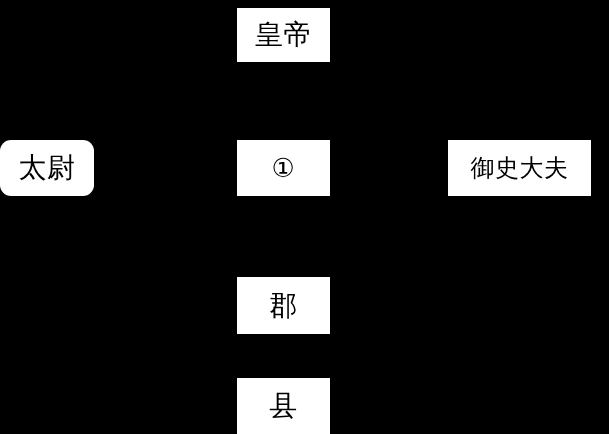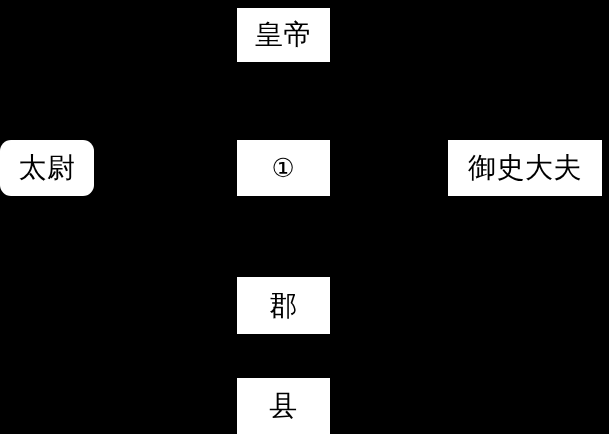--- a/index.html
+++ b/index.html
@@ -37,21 +37,21 @@
     letter-spacing: 0.02em;
     white-space: nowrap;
   }
   .node-label {
     display: block;
   }
   
   #node-emperor   { left: 237px; top: 8px;   width: 93px;  height: 54px; font-size: 28px; }
   #node-taiwei    { left: 0px;   top: 140px; width: 94px;  height: 56px; font-size: 28px; border-radius: 11px; }
   #node-blank     { left: 237px; top: 140px; width: 93px;  height: 56px; font-size: 26px; }
-  #node-yushi     { left: 448px; top: 140px; width: 154px; height: 56px; font-size: 28px; }
+  #node-yushi     { left: 448px; top: 140px; width: 143px; height: 56px; font-size: 24px; }
   #node-jun       { left: 237px; top: 277px; width: 93px;  height: 57px; font-size: 28px; }
   #node-xian      { left: 237px; top: 378px; width: 93px;  height: 56px; font-size: 28px; }
 
   
   #line-emperor-blank { left: 283px; top: 62px;  width: 2px; height: 78px; }
   #line-blank-jun     { left: 283px; top: 196px; width: 2px; height: 81px; }
   #line-jun-xian      { left: 283px; top: 334px; width: 2px; height: 44px; }
   
   #line-row-bar       { left: 94px;  top: 167px; width: 354px; height: 2px; }
 </style>

